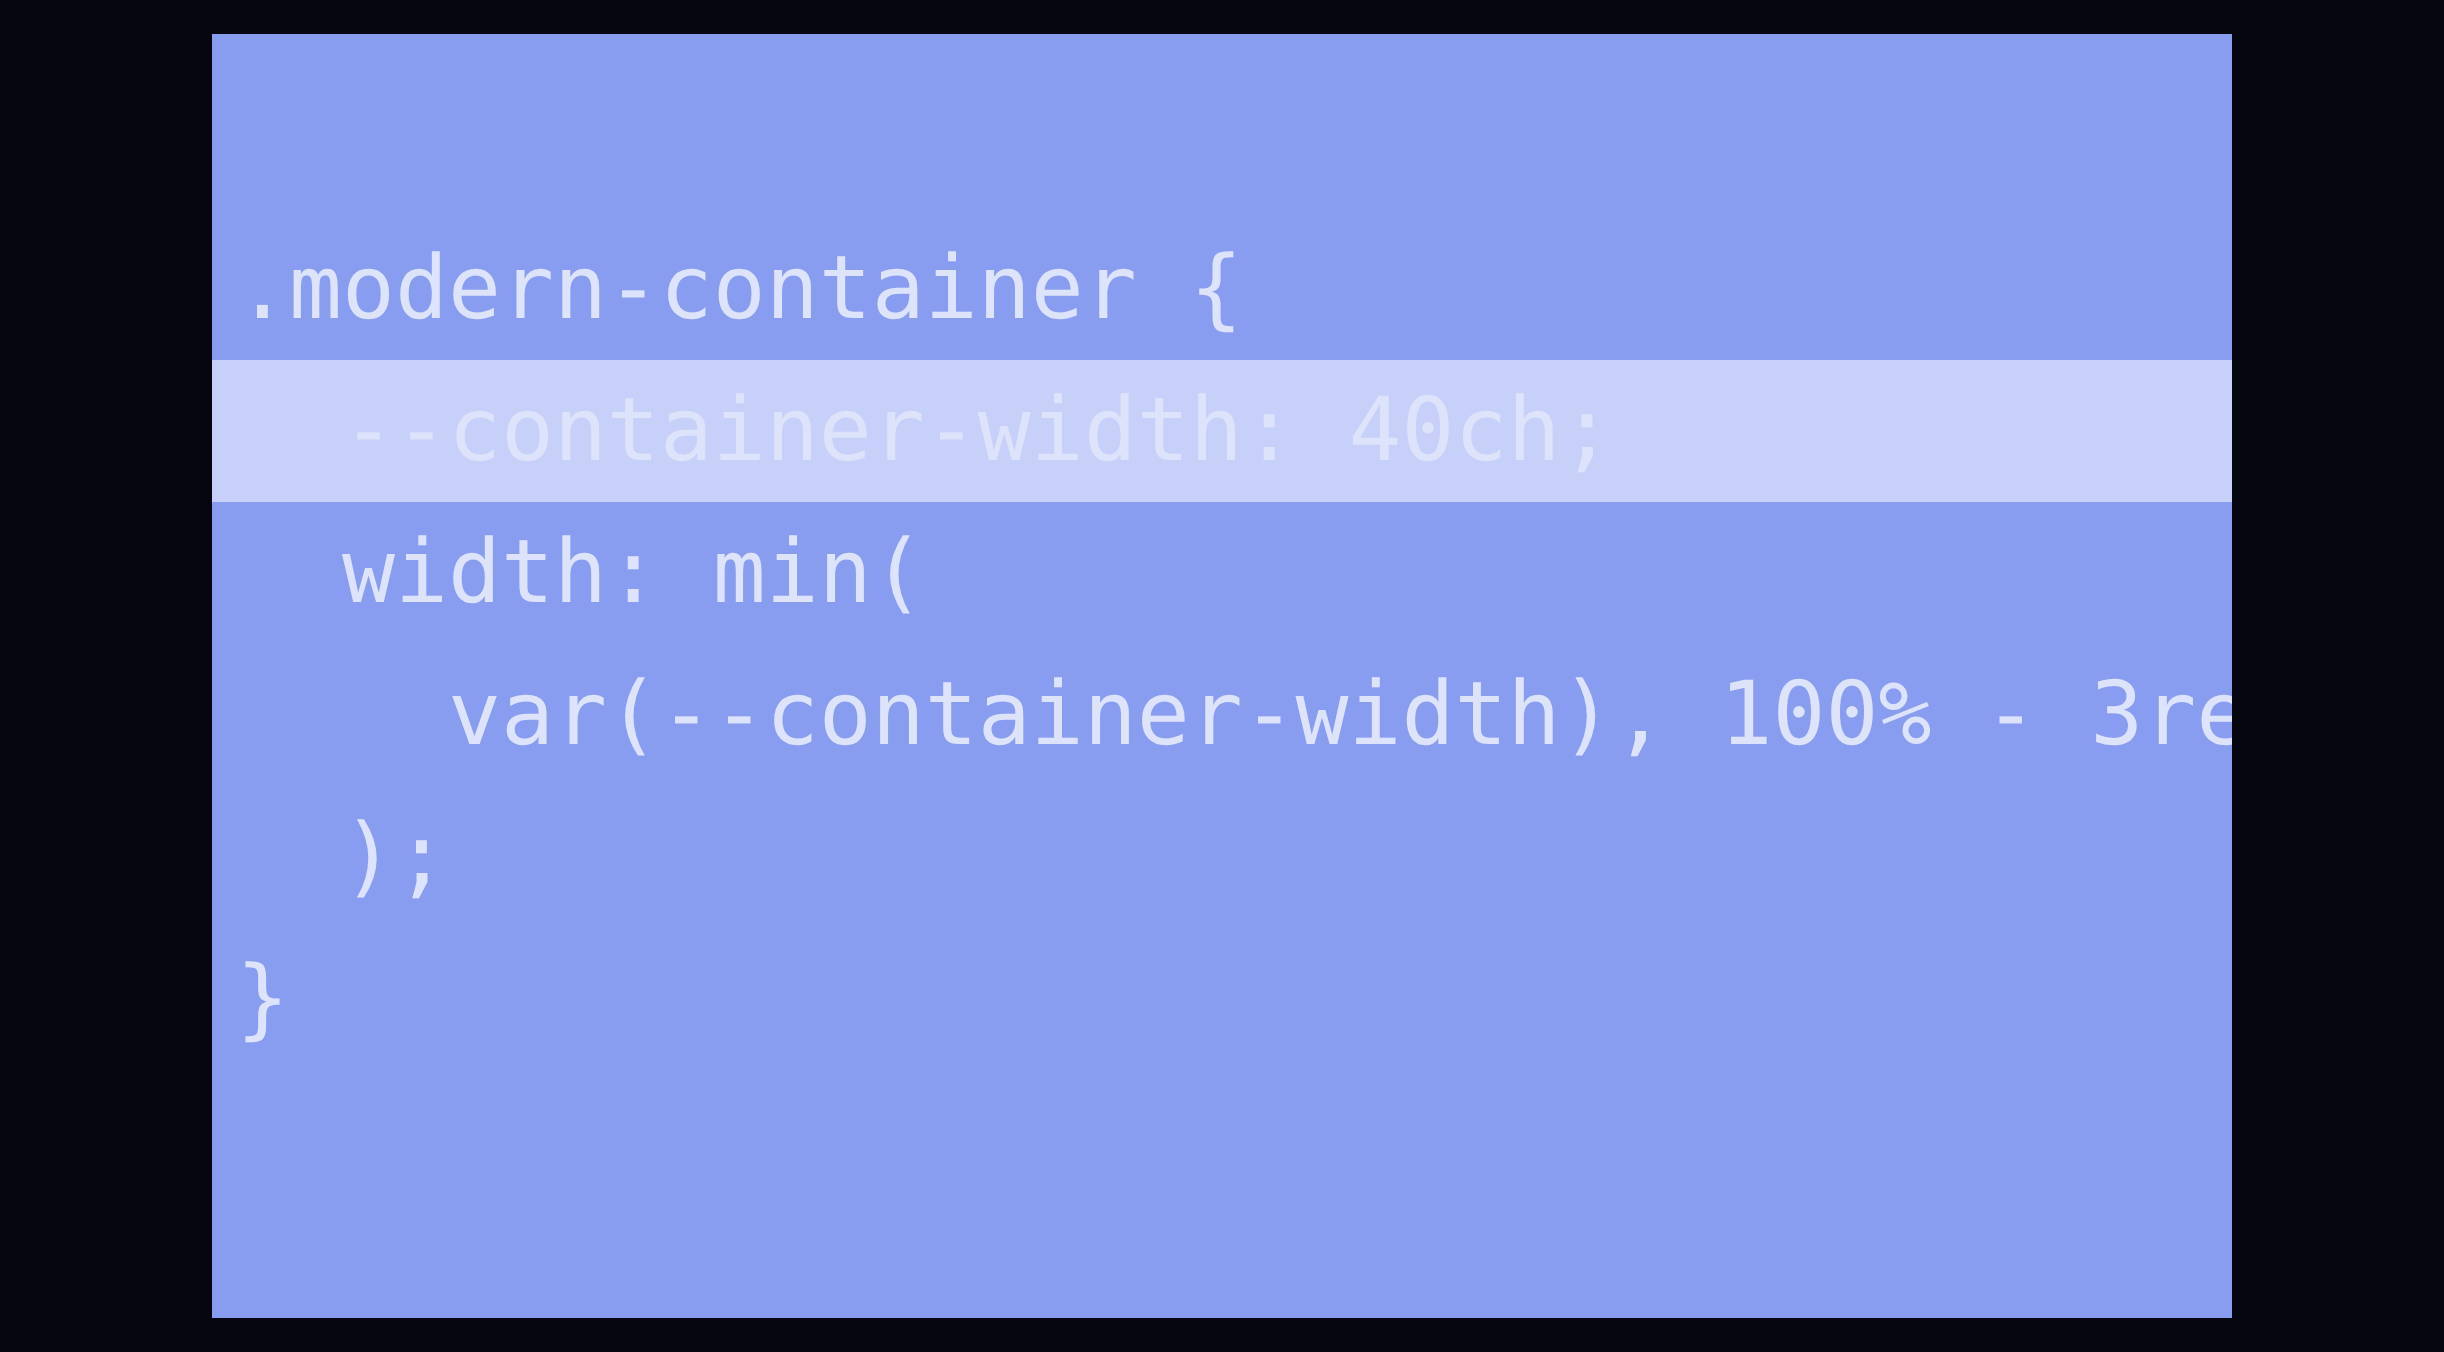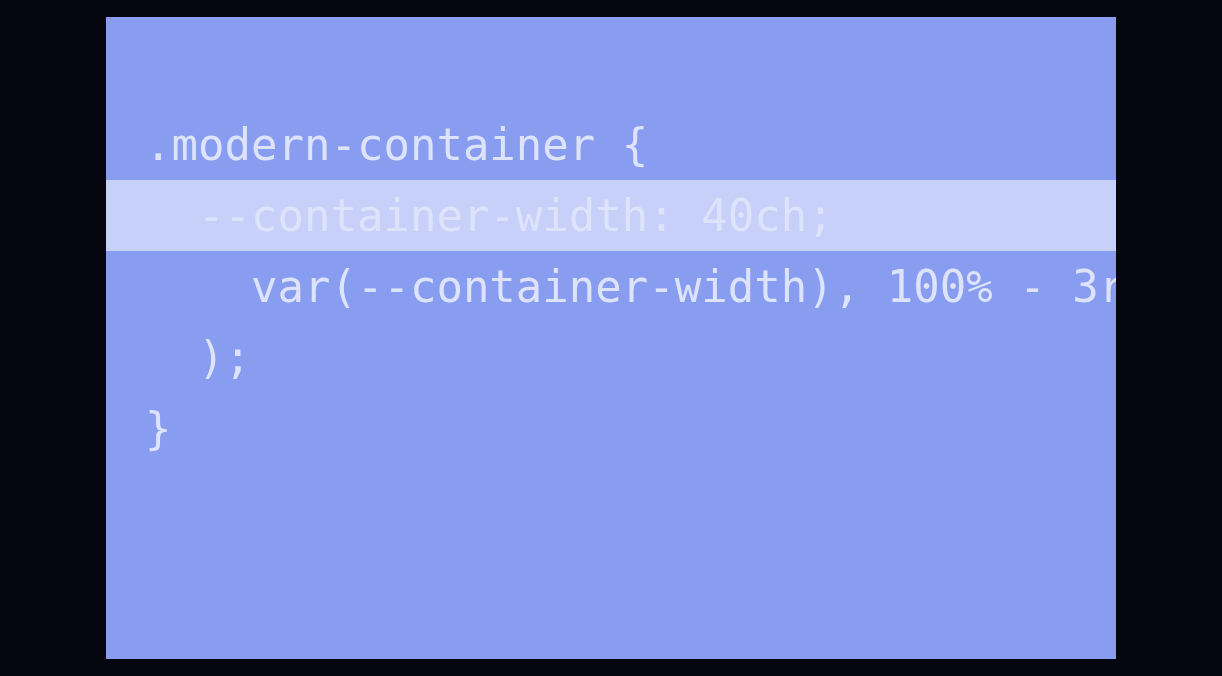--- a/index.html
+++ b/index.html
@@ -24,29 +24,30 @@
       overflow: hidden;
       position: relative;
       margin-left: 0px;
     }
     .code-line {
       font-family: ui-monospace, "SF Mono", Menlo, Consolas, monospace;
       font-size: 44px;
       line-height: 71px;
       color: #dde3fa;
       white-space: pre;
-      padding-left: 39px;
+      padding-left: 12px;
     }
     .code-line.highlighted {
       background: #c6d0f8;
     }
   </style>
 </head>
 <body>
 
 <div class="code-panel">
   <div class="code-line">.modern-container {</div>
   <div class="code-line highlighted">  --container-width: 40ch;</div>
   <div class="code-line"></div>
+  <div class="code-line">  width: min(</div>
   <div class="code-line">    var(--container-width), 100% - 3rem</div>
   <div class="code-line">  );</div>
   <div class="code-line">}</div>
 </div>
 
 </body></html>

